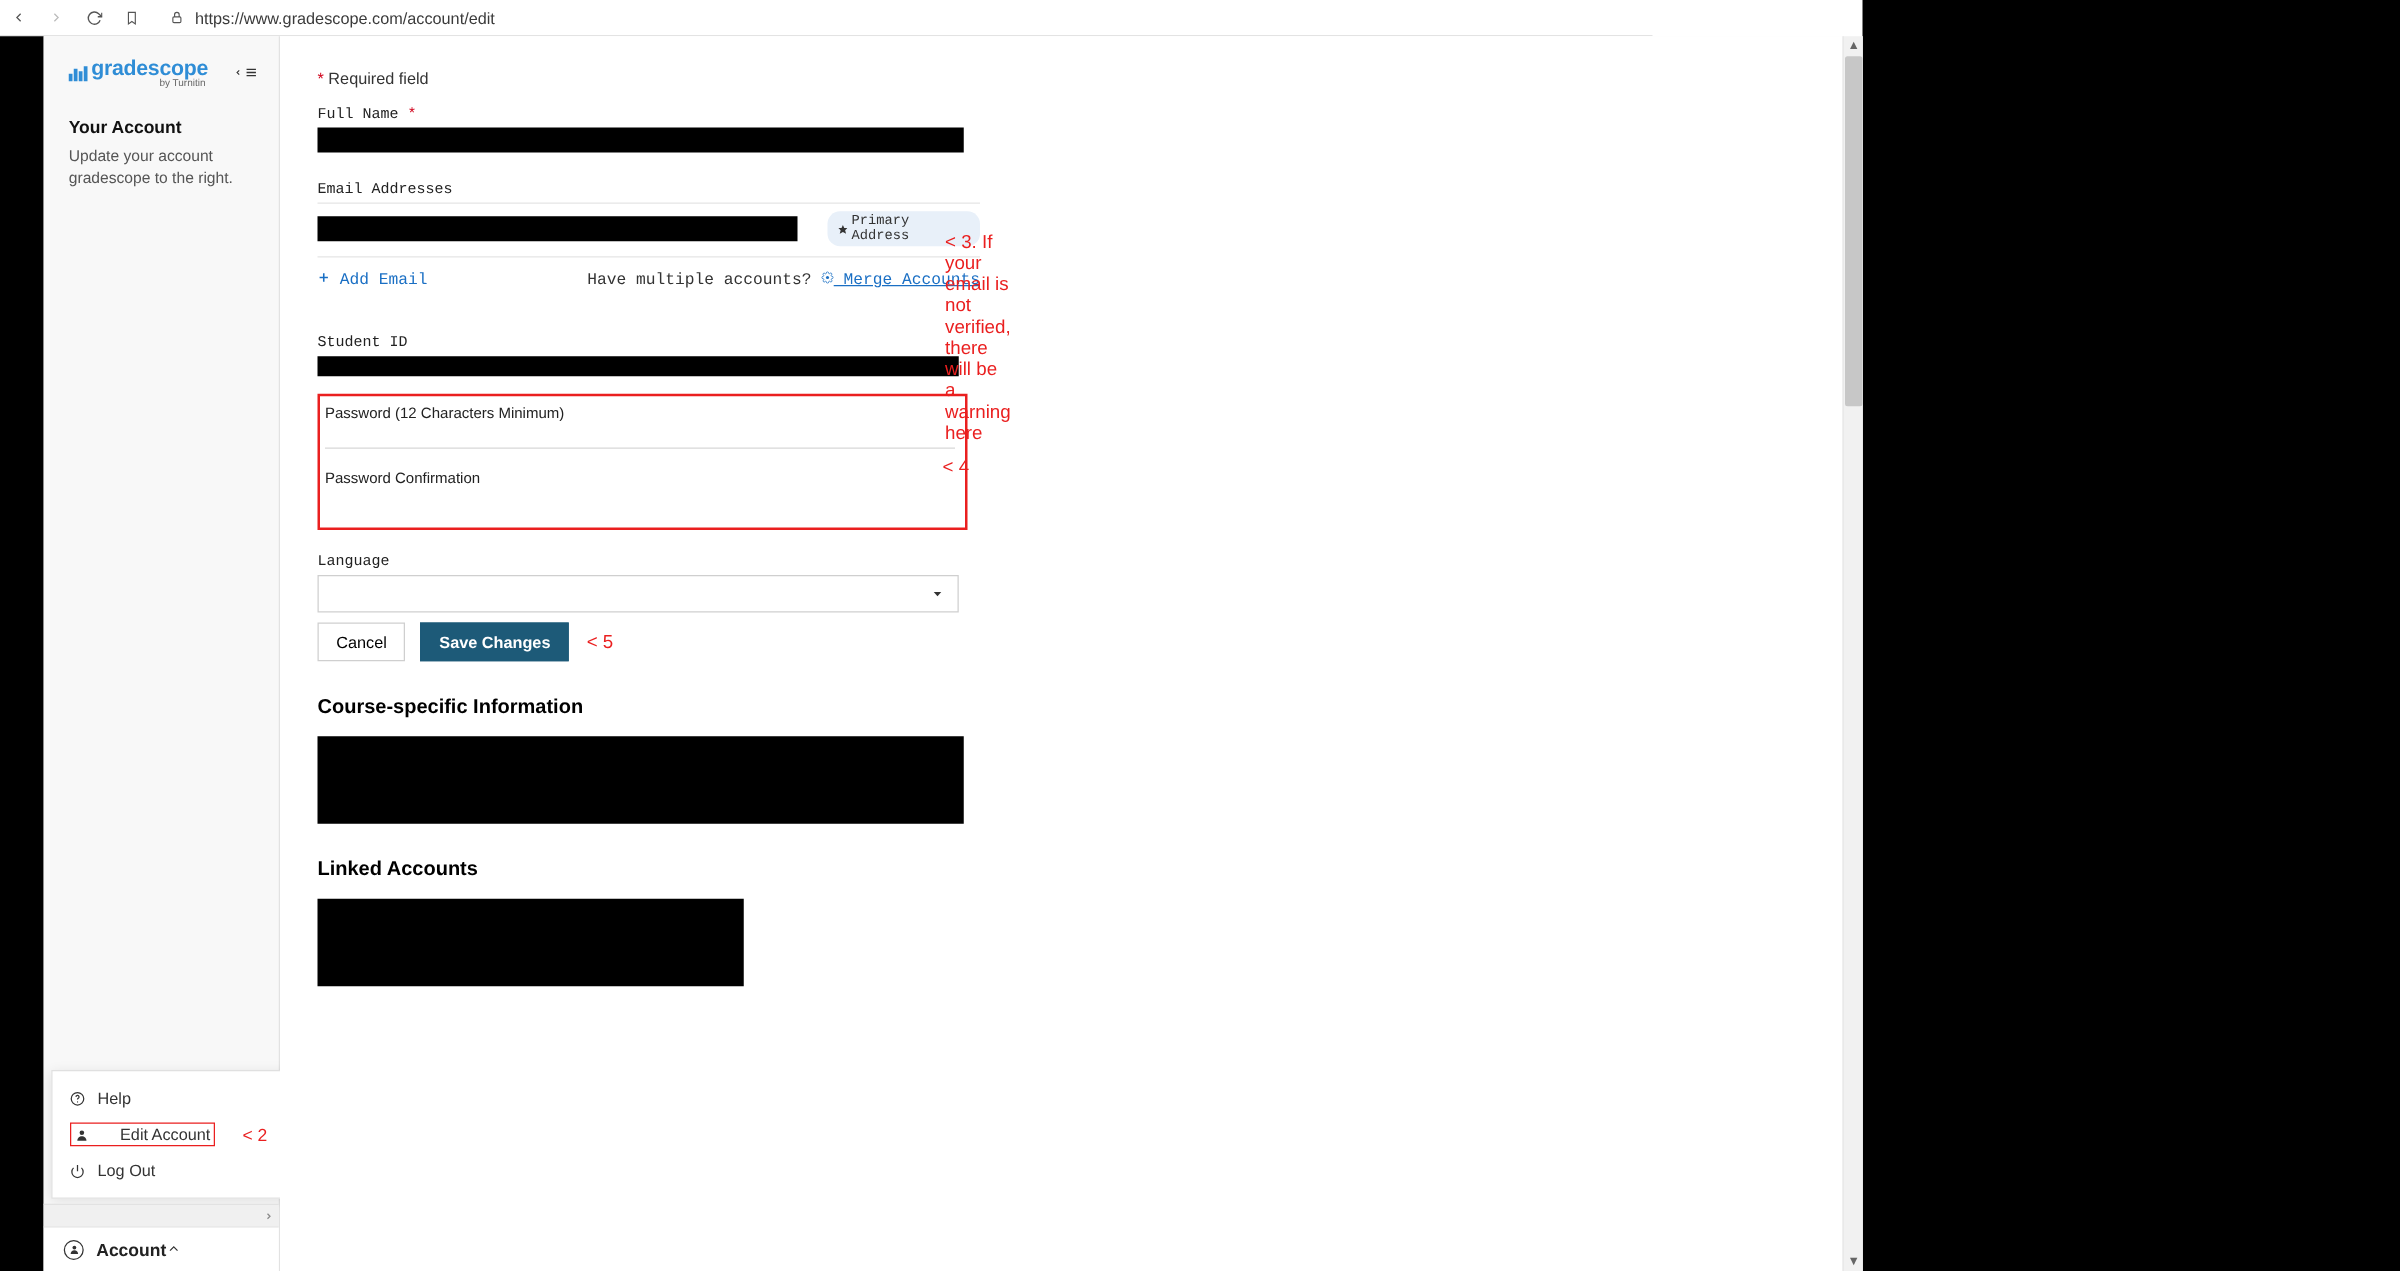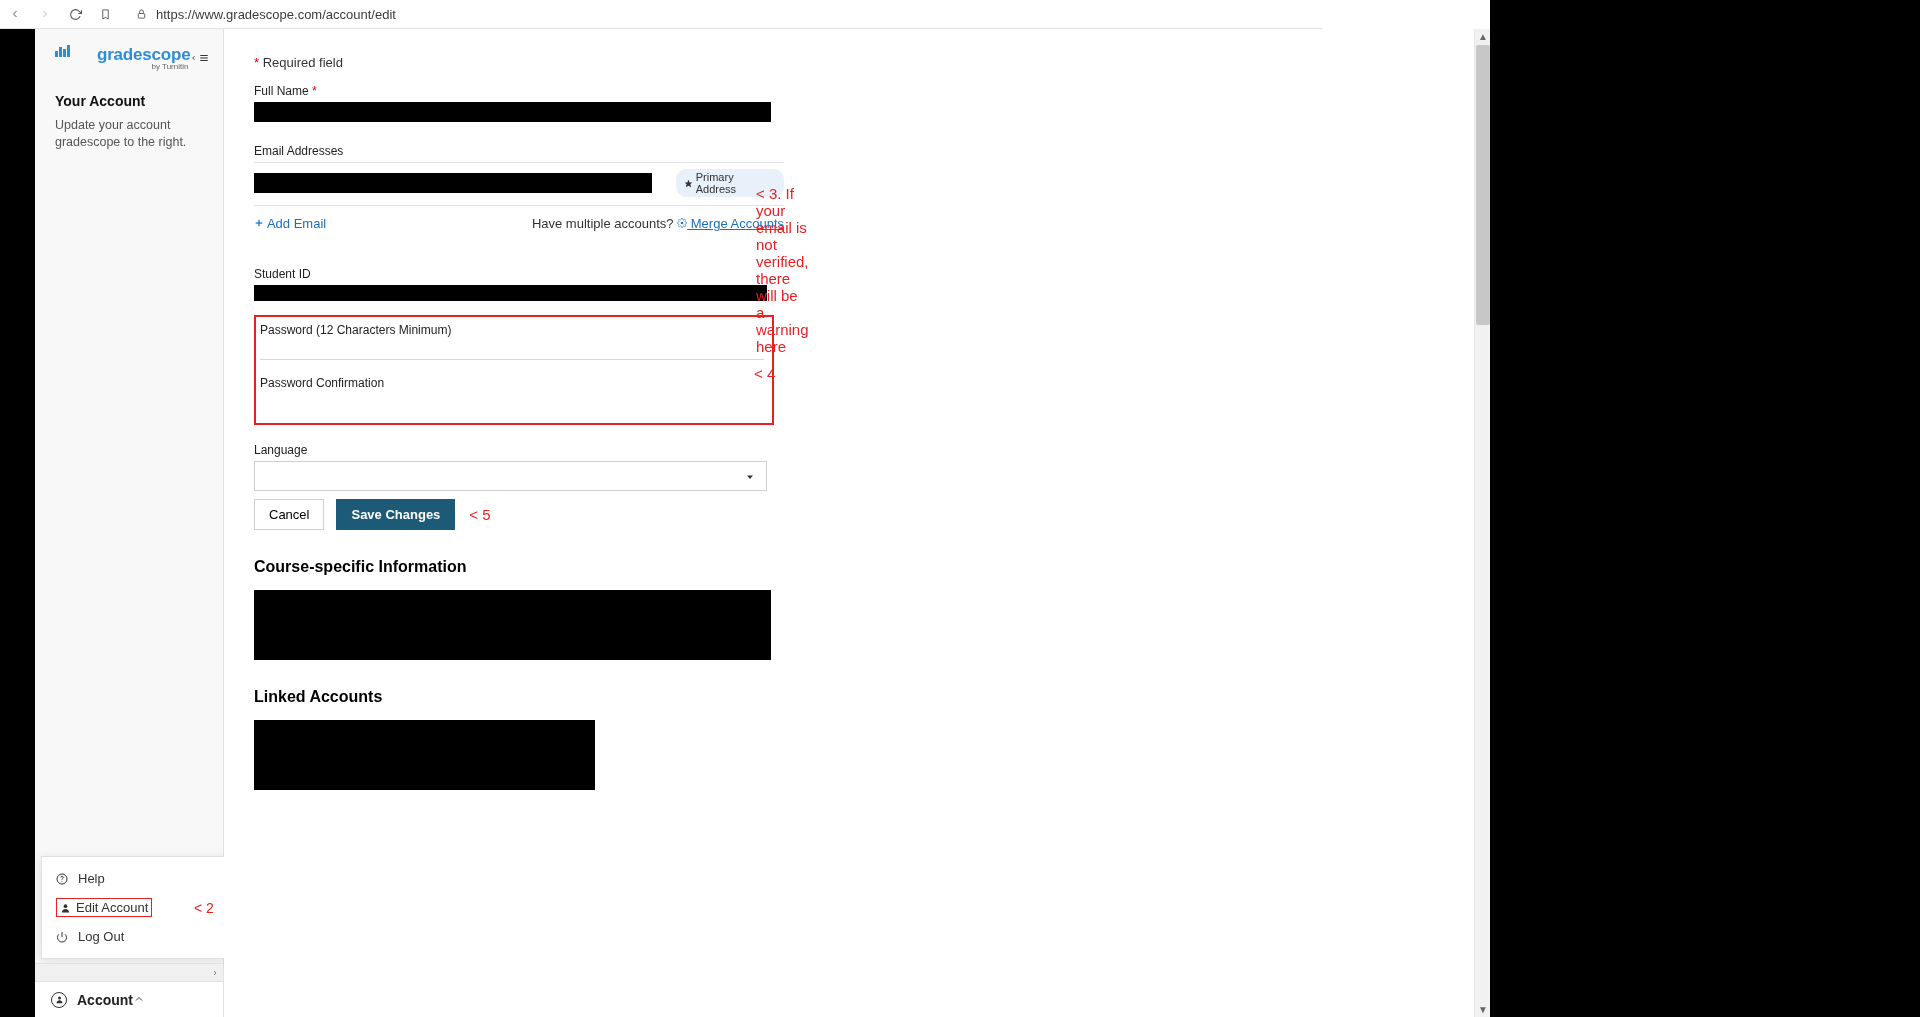--- a/index.html
+++ b/index.html
@@ -149,21 +149,21 @@
       box-shadow: 0 2px 10px rgba(0,0,0,0.1);
       padding: 8px 0;
     }
     .popup-item {
       display: flex; align-items: center; gap: 10px;
       padding: 6px 14px;
       font-size: 13px;
       color: #333;
       position: relative;
     }
-    .popup-item.highlight .pi-box { border: 1.8px solid #ea1f1f; padding:1px 3px; display:inline-flex; align-items:center; gap:4px;}
+    .popup-item.highlight .pi-box { border: 1.8px solid #ea1f1f; padding:1px 3px; display:inline-flex; align-items:center; gap:24px;}
     .popup-item .pi-icon { width:12px; display:inline-flex;}
     .popup-item .pi-annot{ position:absolute; left:152px; color:#ea1f1f; font-size:14px;}
 
     .account-trigger {
       position: absolute;
       left: 0; right: 0; bottom: 0;
       height: 36px;
       border-top: 1px solid #e2e2e2;
       background: #fff;
       display: flex;
@@ -178,21 +178,21 @@
     .account-trigger .at-avatar{
       width:16px;height:16px;border:1.4px solid #333;border-radius:50%;
       display:inline-flex;align-items:center;justify-content:center;
     }
 
     
     .form-wrap { padding: 26px 0 40px 30px; width: 560px; position: relative;}
     h1.page-title { font-size: 24px; font-weight: 700; color: #111; margin-bottom: 14px;}
     .required-note { font-size: 13px; color: #333; margin-bottom: 14px;}
     .required-note .ast, .flabel .ast { color: #d0021b; }
-    .fgroup { margin-bottom: 0; }
+    .fgroup { margin-bottom: 0; font-family: Liberation Mono, monospace; }
     .flabel { font-size: 12px; color: #222; font-weight: 500; display: block; margin-bottom: 4px;}
     .redacted { background:#000; height: 20px; width: 517px; display:block;}
     .redacted.tall { height: 70px; }
     .redacted.email { width: 400px; display:inline-block; vertical-align:middle;}
     .redacted.sid { height: 16px; width:513px;}
     .redacted.linked { height:70px; width:341px;}
     .email-row{ border-bottom:1px solid #e5e5e5; padding-bottom:8px; padding-top:6px; border-top:1px solid #e5e5e5; display:flex; align-items:center; gap:24px;}
     .badge {
       background: #e8f0f9;
       border-radius: 10px;
@@ -257,21 +257,21 @@
       <span class="url-text">https://www.gradescope.com/account/edit</span>
     </div>
   </div>
 
   <div class="left-black-strip"></div>
 
   <div class="app">
     <div class="sidebar">
       <div class="sidebar-header">
         <div>
-          <div style="display:flex;align-items:flex-start;gap:24px;">
+          <div style="display:flex;align-items:flex-end;">
             <span class="logo-bars">
                 <span></span>
                 <span></span>
                 <span></span>
                 <span></span>
               </span>
             <span class="logo-text">gradescope</span>
           </div>
           <div class="logo-byline">by Turnitin</div>
         </div>

